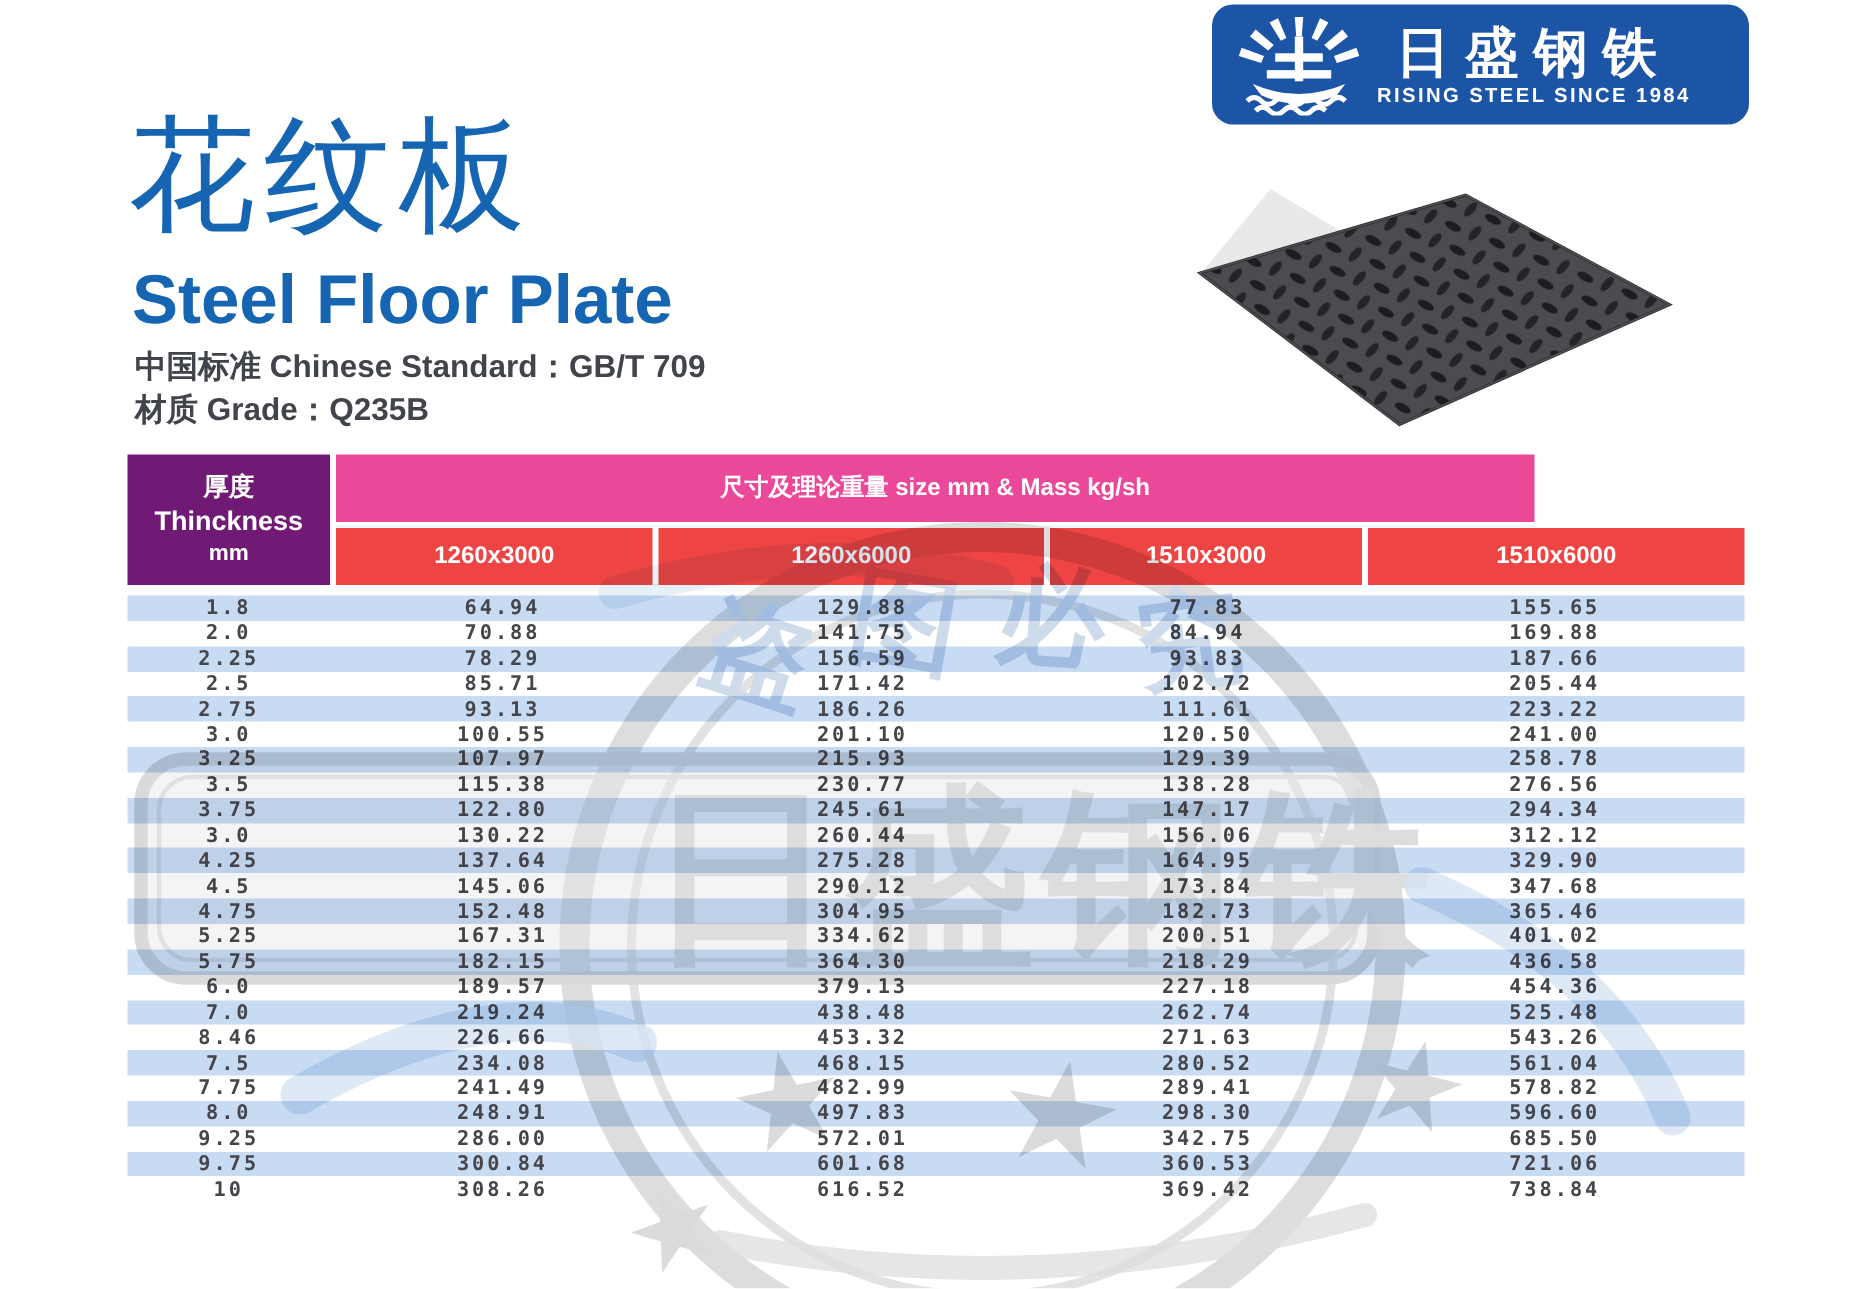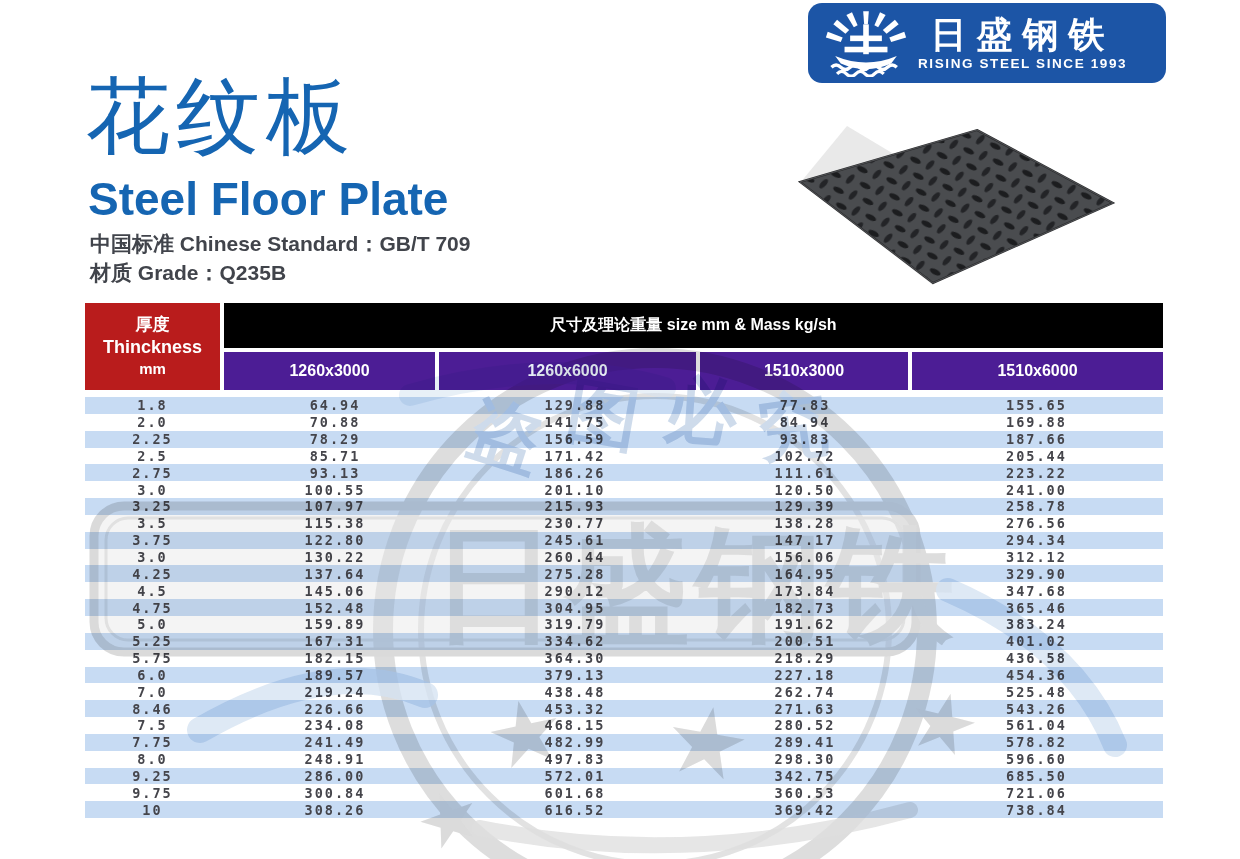--- a/index.html
+++ b/index.html
@@ -19,30 +19,30 @@
               color:#1565b2; letter-spacing:6px; line-height:1.05; }
   .title-en { position:absolute; left:88px; top:172px; font-size:46px; font-weight:bold; color:#1565b2; }
   .std-line  { position:absolute; left:90px; top:230px; font-size:21px; font-weight:bold; color:#41444b; }
   .grade-line{ position:absolute; left:90px; top:259px; font-size:21px; font-weight:bold; color:#41444b; }
 
   
   .plate { position:absolute; left:790px; top:112px; width:340px; height:180px; }
 
   
   .thead { position:absolute; left:85px; top:303px; width:1078px; }
-  .corner { position:absolute; left:0; top:0; width:135px; height:87px; background:#b91c1c;
+  .corner { position:absolute; left:0; top:0; width:135px; height:87px; background:#701a75;
             color:#fff; display:flex; flex-direction:column; align-items:center; justify-content:center;
             text-align:left; line-height:1.3; }
   .corner .l1 { font-size:17px; font-weight:bold; }
   .corner .l2 { font-size:18px; font-weight:bold; }
   .corner .l3 { font-size:15px; font-weight:bold; }
-  .spanhead { position:absolute; left:139px; top:0; width:939px; height:45px; background:#000000;
+  .spanhead { position:absolute; left:139px; top:0; width:799px; height:45px; background:#ec4899;
               color:#fff; font-size:16px; font-weight:bold; display:flex; align-items:center; justify-content:center; }
   .subrow { position:absolute; left:139px; top:49px; width:939px; height:38px; display:flex; gap:4px; }
-  .subcell { background:#4c1d95; color:#fff; font-size:16px; font-weight:bold;
+  .subcell { background:#ef4444; color:#fff; font-size:16px; font-weight:bold;
              display:flex; align-items:center; justify-content:center; }
   .subcell.c1 { width:211px; } .subcell.c2 { width:257px; } .subcell.c3 { width:208px; } .subcell.c4 { flex:1; }
 
   .tbody { position:absolute; left:85px; top:397px; width:1078px; height:455px; }
   .trow { display:grid; grid-template-columns:135px 230px 250px 210px 253px; height:16.85px; }
   .trow:nth-child(odd) { background:#c7dbf3; }
   .tcell { display:flex; align-items:center; justify-content:center;
            font-family:"DejaVu Sans Mono", monospace; font-size:13.5px; color:#45454b;
            letter-spacing:2px; font-weight:bold; }
 
@@ -75,21 +75,21 @@
         <rect x="22" y="40" width="46" height="6"></rect>
         <path d="M12 50 Q45 64 78 50 L72 58 Q45 70 18 58 Z"></path>
       </g>
       <g stroke="#ffffff" stroke-width="3.5" fill="none">
         <path d="M8 62 q5 -5 10 0 q5 5 10 0 q5 -5 10 0 q5 5 10 0 q5 -5 10 0 q5 5 10 0 q5 -5 10 0"></path>
         <path d="M14 69 q5 -5 10 0 q5 5 10 0 q5 -5 10 0 q5 5 10 0 q5 -5 10 0"></path>
       </g>
     </svg>
     <div class="logo-text">
       <div class="logo-cn">日盛钢铁</div>
-      <div class="logo-en">RISING STEEL SINCE 1993</div>
+      <div class="logo-en">RISING STEEL SINCE 1984</div>
     </div>
   </div>
 
   <svg class="plate" viewBox="0 0 340 180">
     <defs>
       <pattern id="bumps" width="30" height="18" patternUnits="userSpaceOnUse" patternTransform="rotate(-10) scale(0.9)">
         <rect width="30" height="18" fill="#4a4c4f"></rect>
         <ellipse cx="8" cy="5" rx="6.5" ry="3" fill="#1c1d1f" transform="rotate(38 8 5)"></ellipse>
         <ellipse cx="23" cy="13" rx="6.5" ry="3" fill="#232427" transform="rotate(-38 23 13)"></ellipse>
       </pattern>
@@ -198,27 +198,20 @@
         <div class="tcell">290.12</div>
         <div class="tcell">173.84</div>
         <div class="tcell">347.68</div>
       </div>
       <div class="trow">
         <div class="tcell">4.75</div>
         <div class="tcell">152.48</div>
         <div class="tcell">304.95</div>
         <div class="tcell">182.73</div>
         <div class="tcell">365.46</div>
-      </div>
-      <div class="trow">
-        <div class="tcell">5.0</div>
-        <div class="tcell">159.89</div>
-        <div class="tcell">319.79</div>
-        <div class="tcell">191.62</div>
-        <div class="tcell">383.24</div>
       </div>
       <div class="trow">
         <div class="tcell">5.25</div>
         <div class="tcell">167.31</div>
         <div class="tcell">334.62</div>
         <div class="tcell">200.51</div>
         <div class="tcell">401.02</div>
       </div>
       <div class="trow">
         <div class="tcell">5.75</div>

